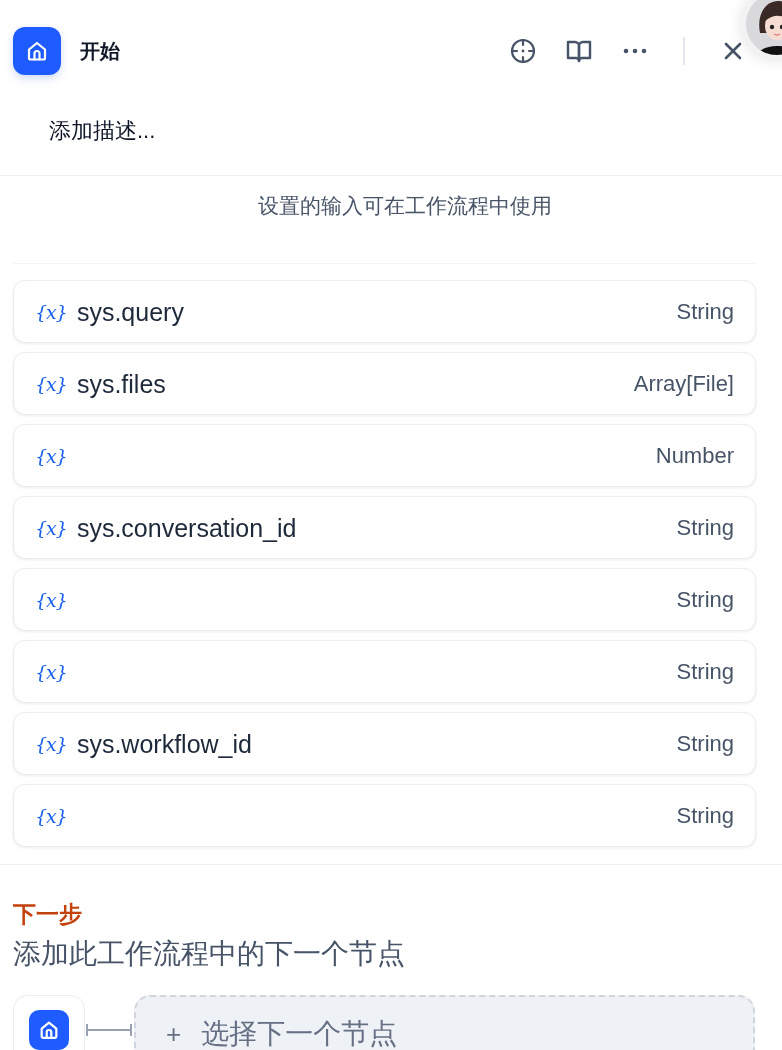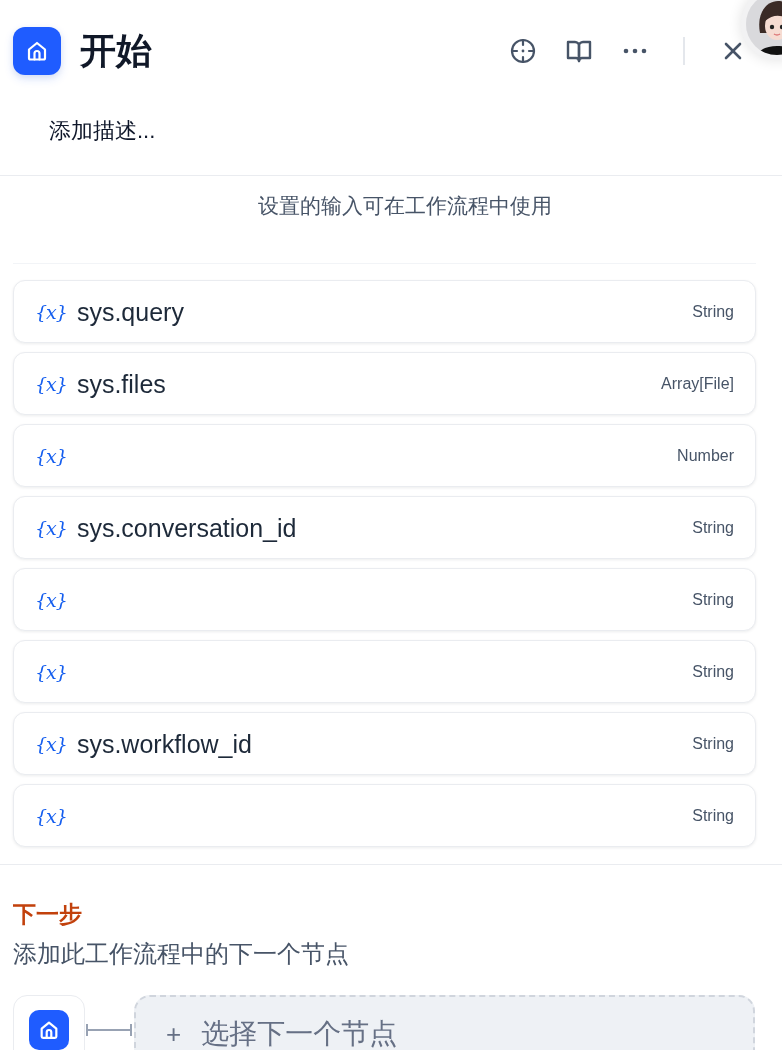--- a/index.html
+++ b/index.html
@@ -6,21 +6,21 @@
     html, body { width: 782px; height: 1050px; overflow: hidden; background: #ffffff; }
     body { font-family: "Liberation Sans", "DejaVu Sans", sans-serif; color: #1d2939; position: relative; }
 
     .header { position: absolute; left: 0; top: 0; width: 782px; height: 100px; }
     .node-icon {
       position: absolute; left: 13px; top: 27px; width: 48px; height: 48px;
       background: #1f5cff; border-radius: 12px;
       box-shadow: 0 4px 10px rgba(31, 92, 255, 0.15), 0 2px 6px rgba(0,0,0,0.06);
       display: flex; align-items: center; justify-content: center;
     }
-    .title { position: absolute; left: 80px; top: 30px; font-size: 36px; font-weight: 700; color: #101828; line-height: 42px; }
+    .title { position: absolute; left: 80px; top: 30px; font-size: 20px; font-weight: 700; color: #101828; line-height: 42px; }
     .toolbar-btn { position: absolute; top: 33px; width: 36px; height: 36px; display: flex; align-items: center; justify-content: center; cursor: pointer; }
     .tb-divider { position: absolute; left: 683px; top: 37px; width: 2px; height: 28px; background: #e4e7ec; }
     .avatar {
       position: absolute; left: 741px; top: -12px; width: 72px; height: 72px; border-radius: 50%;
       background: #e8e8ea; border: 5px solid #f2f2f3; box-shadow: 0 0 14px rgba(0,0,0,0.12); overflow: hidden;
     }
 
     .desc { position: absolute; left: 13px; top: 116px; font-size: 22px; color: #0f172a; line-height: 30px; margin-left: 36px; }
     .divider-full { position: absolute; left: 0; width: 782px; height: 1px; background: #eaecf0; }
     .hint { position: absolute; left: 0; width: 770px; top: 191px; text-align: center; font-size: 21px; color: #475467; line-height: 30px; margin-left: 20px; }
@@ -28,24 +28,24 @@
 
     .var-list { position: absolute; left: 13px; top: 280px; width: 743px; }
     .var-row {
       height: 63px; margin-bottom: 9px; background: #ffffff; border: 1px solid #eaecf0; border-radius: 12px;
       box-shadow: 0 1px 3px rgba(16, 24, 40, 0.08);
       display: flex; align-items: center; justify-content: space-between; padding: 0 21px 0 21px;
     }
     .var-left { display: flex; align-items: center; }
     .var-icon { font-family: "DejaVu Serif", serif; font-style: italic; color: #155eef; font-size: 19px; margin-right: 10px; letter-spacing: -1px; }
     .var-name { font-size: 25px; color: #1d2939; line-height: 30px; }
-    .var-type { font-size: 16px; color: #475467; }
+    .var-type { font-size: 22px; color: #475467; }
 
     .next-title { position: absolute; left: 13px; top: 899px; font-size: 23px; font-weight: 700; color: #c2410c; line-height: 30px; }
-    .next-desc { position: absolute; left: 13px; top: 939px; font-size: 24px; color: #475467; line-height: 30px; }
+    .next-desc { position: absolute; left: 13px; top: 939px; font-size: 28px; color: #475467; line-height: 30px; }
 
     .start-node {
       position: absolute; left: 13px; top: 995px; width: 72px; height: 72px; border: 1px solid #eaecf0; border-radius: 14px; background: #fff;
       display: flex; align-items: center; justify-content: center; padding-top: 0;
     }
     .start-node .mini {
       width: 40px; height: 40px; background: #1f5cff; border-radius: 10px; display: flex; align-items: center; justify-content: center;
       position: absolute; left: 15px; top: 14px;
     }
     .connector { position: absolute; left: 86px; top: 1029px; width: 46px; height: 2px; background: #98a2b3; }

